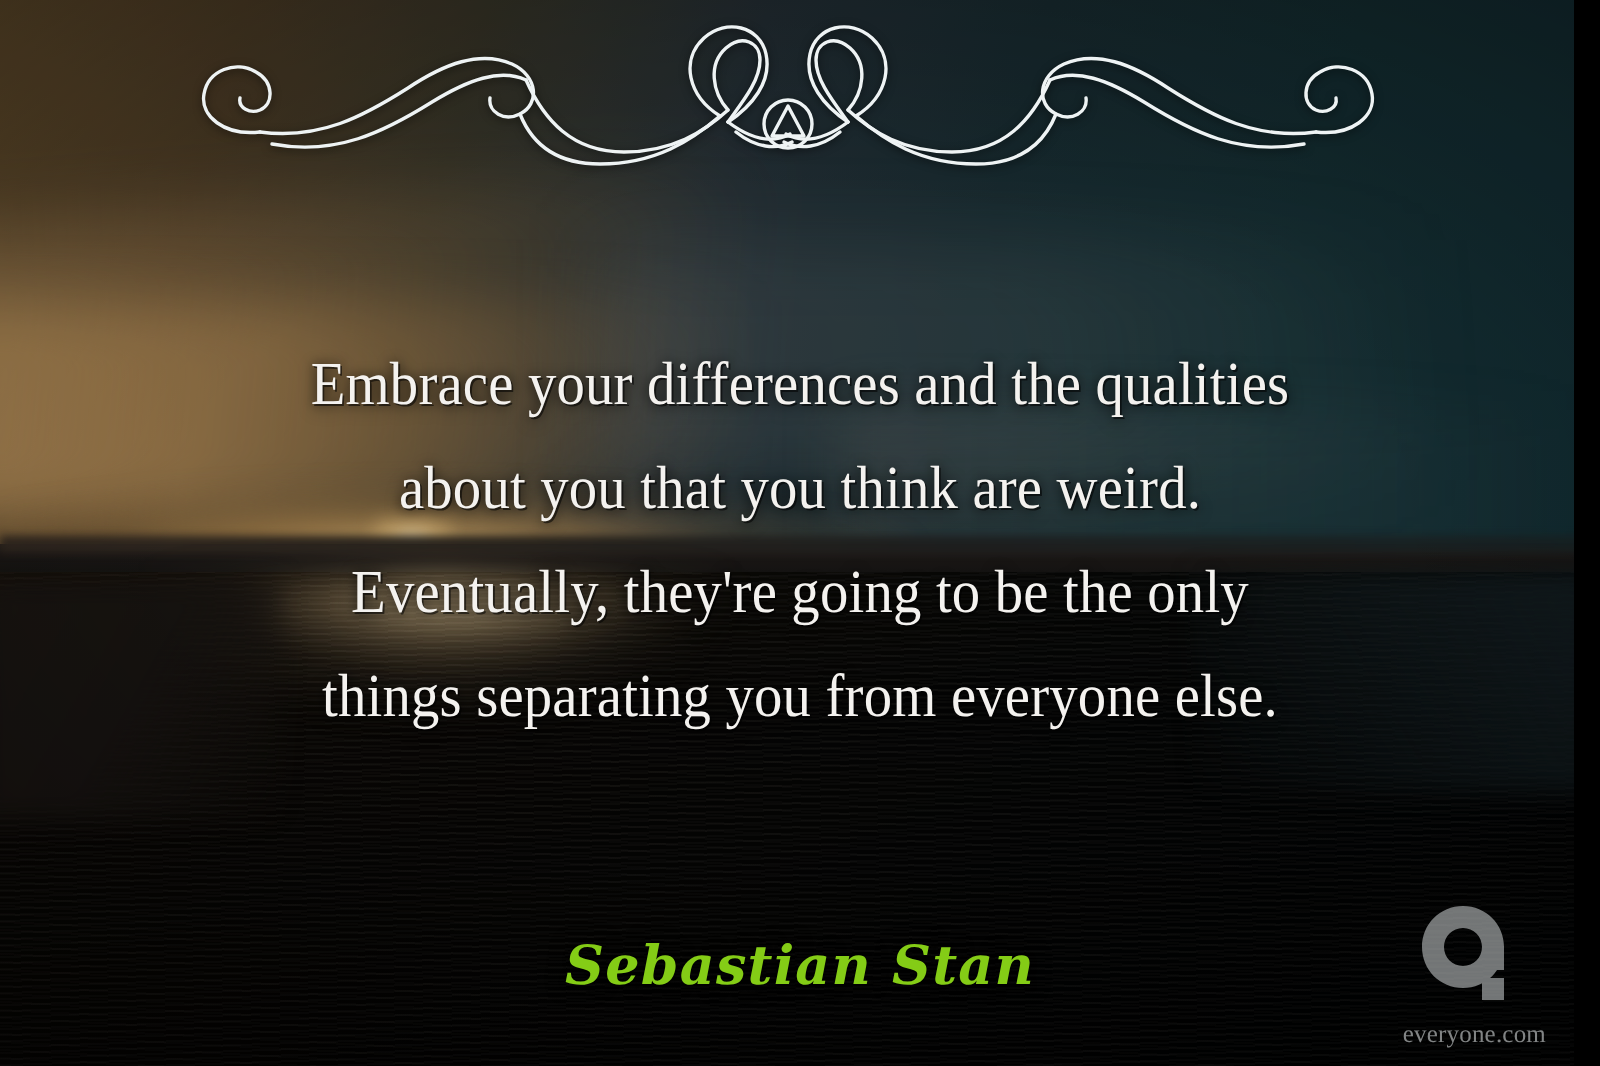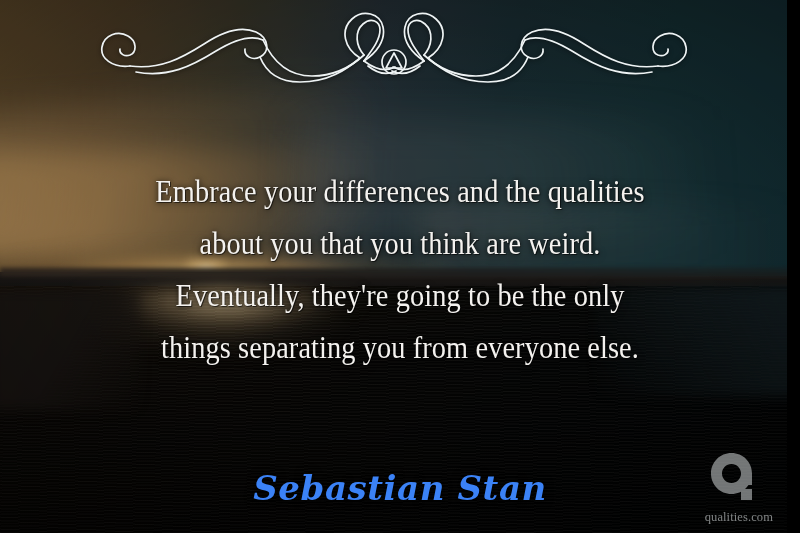--- a/index.html
+++ b/index.html
@@ -182,25 +182,25 @@
        0 2px 9px rgba(0,0,0,.45);
     white-space:pre-line;
     transform:scaleX(.93);
     transform-origin:center top;
   }
 
   
   .author {
     position:absolute; left:0; top:468px; width:800px;
     text-align:center;
-    color:#3b82f6;
+    color:#84cc16;
     font-family:"DejaVu Serif", serif;
     font-style:italic;
     font-weight:700;
-    font-size:34px;
+    font-size:27px;
     letter-spacing:.6px;
     text-shadow:0 1px 3px rgba(0,0,0,.7), 0 0 10px rgba(0,0,0,.5);
   }
 
   
   .logo {
     position:absolute; right:14px; bottom:6px;
     width:86px; height:76px;
     opacity:.62;
   }
@@ -292,16 +292,16 @@
     <span class="mark">
       <svg width="58" height="56" viewBox="0 0 58 56" xmlns="http://www.w3.org/2000/svg">
         <path d="M24.5,2 C36,2 45,11 45,22.5 C45,34 36,43 24.5,43
                  C13,43 4,34 4,22.5 C4,11 13,2 24.5,2 Z
                  M24.5,13 C19.2,13 15,17.2 15,22.5 C15,27.8 19.2,32 24.5,32
                  C29.8,32 34,27.8 34,22.5 C34,17.2 29.8,13 24.5,13 Z" fill="#b9bdbe" fill-rule="evenodd"></path>
         <rect x="34" y="22" width="11" height="12" fill="#b9bdbe"></rect>
         <rect x="34" y="38" width="11" height="11" fill="#b9bdbe"></rect>
       </svg>
     </span>
-    <span class="wordmark">qualities.com</span>
+    <span class="wordmark">everyone.com</span>
   </div>
 
 </div>
 
 </body></html>

